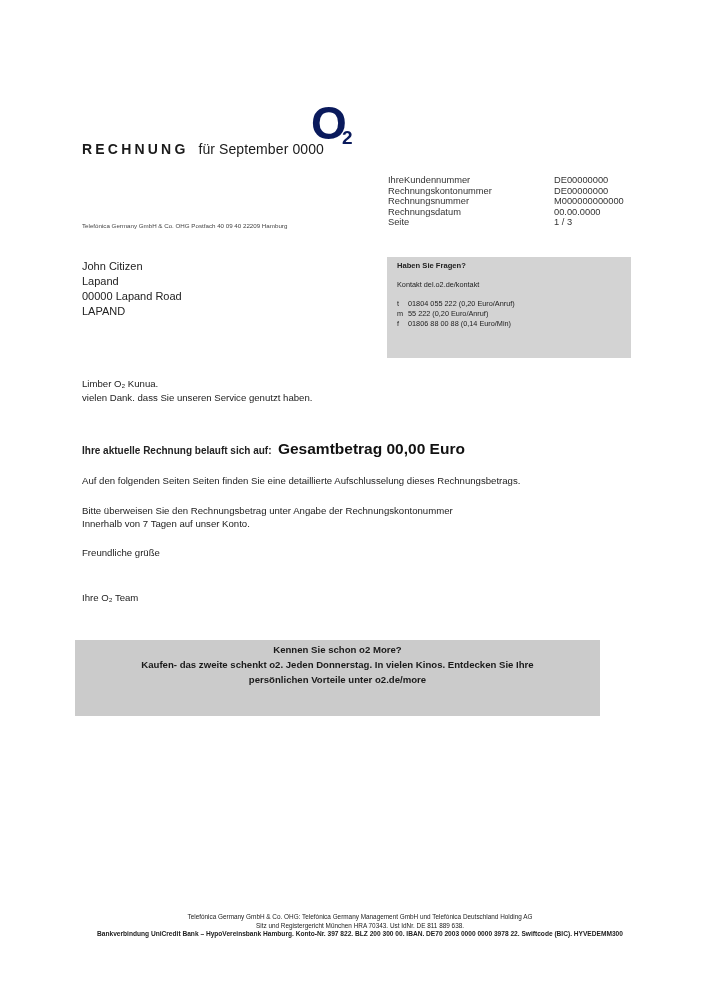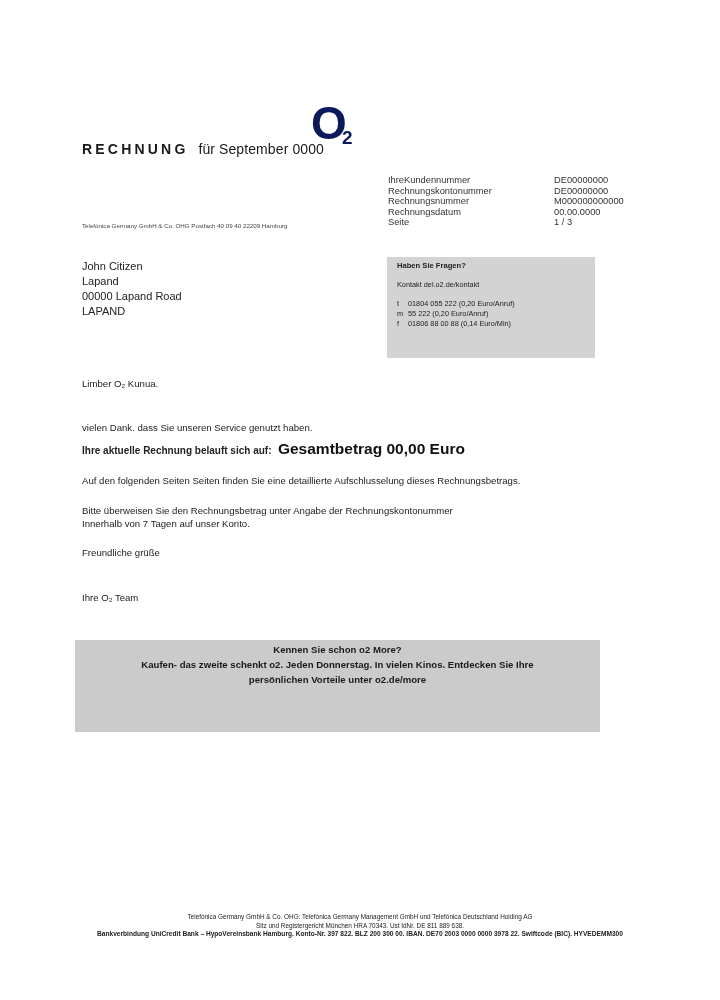--- a/index.html
+++ b/index.html
@@ -17,32 +17,32 @@
 
     .sender-line { left: 82px; top: 222px; font-size: 6.2px; color: #444; white-space: nowrap; }
 
     .meta { left: 388px; top: 175px; font-size: 9.3px; color: #333; }
     .meta .row { display: flex; height: 10.5px; line-height: 10.5px; gap: 40px; }
     .meta .lbl { width: 126px; }
     .meta .val { white-space: nowrap; }
 
     .address { left: 82px; top: 259px; font-size: 11px; line-height: 15px; color: #222; }
 
-    .contact { left: 387px; top: 257px; width: 208px; height: 101px; background: #d3d3d3; padding: 4px 10px; font-size: 7.3px; color: #222; }
+    .contact { left: 387px; top: 257px; width: 244px; height: 101px; background: #d3d3d3; padding: 4px 10px; font-size: 7.3px; color: #222; }
     .contact .q { font-weight: bold; font-size: 7.6px; margin-bottom: 10px; }
     .contact .k { margin-bottom: 10px; }
     .contact .line { line-height: 10px; white-space: nowrap; }
     .contact .pfx { display: inline-block; width: 11px; }
 
     .body-text { left: 82px; font-size: 9.6px; color: #222; white-space: nowrap; }
     .amount-row { left: 82px; top: 440px; white-space: nowrap; }
     .amount-row .pre { font-size: 10px; color: #222; font-weight: bold; }
     .amount-row .big { font-size: 15.5px; font-weight: bold; color: #111; margin-left: 2px; }
 
-    .promo { left: 75px; top: 640px; width: 525px; height: 92px; background: #cbcbcb; text-align: center; font-size: 9.6px; line-height: 15px; color: #1a1a1a; padding-top: 2px; }
+    .promo { left: 75px; top: 640px; width: 525px; height: 76px; background: #cbcbcb; text-align: center; font-size: 9.6px; line-height: 15px; color: #1a1a1a; padding-top: 2px; }
     .promo .h { font-weight: bold; }
     .promo .b { font-weight: bold; }
 
     .footer { left: 0; width: 720px; top: 913px; text-align: center; font-size: 6.4px; line-height: 8.5px; color: #222; }
     .footer .l3 { font-weight: bold; font-size: 6.6px; }
   </style>
 </head>
 <body>
 
 <div class="abs logo">
@@ -95,21 +95,21 @@
   </div>
   <div class="line">
     <span class="pfx">m</span><span>55 222 (0,20 Euro/Anruf)</span>
   </div>
   <div class="line">
     <span class="pfx">f</span><span>01806 88 00 88 (0,14 Euro/Min)</span>
   </div>
 </div>
 
 <div class="abs body-text" style="top:378px;">Limber O₂ Kunua.</div>
-<div class="abs body-text" style="top:422px;text-align:center;">vielen Dank. dass Sie unseren Service genutzt haben.</div>
+<div class="abs body-text" style="top:392px;text-align:center;">vielen Dank. dass Sie unseren Service genutzt haben.</div>
 
 <div class="abs amount-row">
   <span class="pre">Ihre aktuelle Rechnung belauft sich auf:</span>
   <span class="big">Gesamtbetrag 00,00 Euro</span>
 </div>
 
 <div class="abs body-text" style="top:475px;">Auf den folgenden Seiten Seiten finden Sie eine detaillierte Aufschlusselung dieses Rechnungsbetrags.</div>
 <div class="abs body-text" style="top:505px;">Bitte überweisen Sie den Rechnungsbetrag unter Angabe der Rechnungskontonummer</div>
 <div class="abs body-text" style="top:518px;">Innerhalb von 7 Tagen auf unser Konto.</div>
 <div class="abs body-text" style="top:547px;">Freundliche grüße</div>

